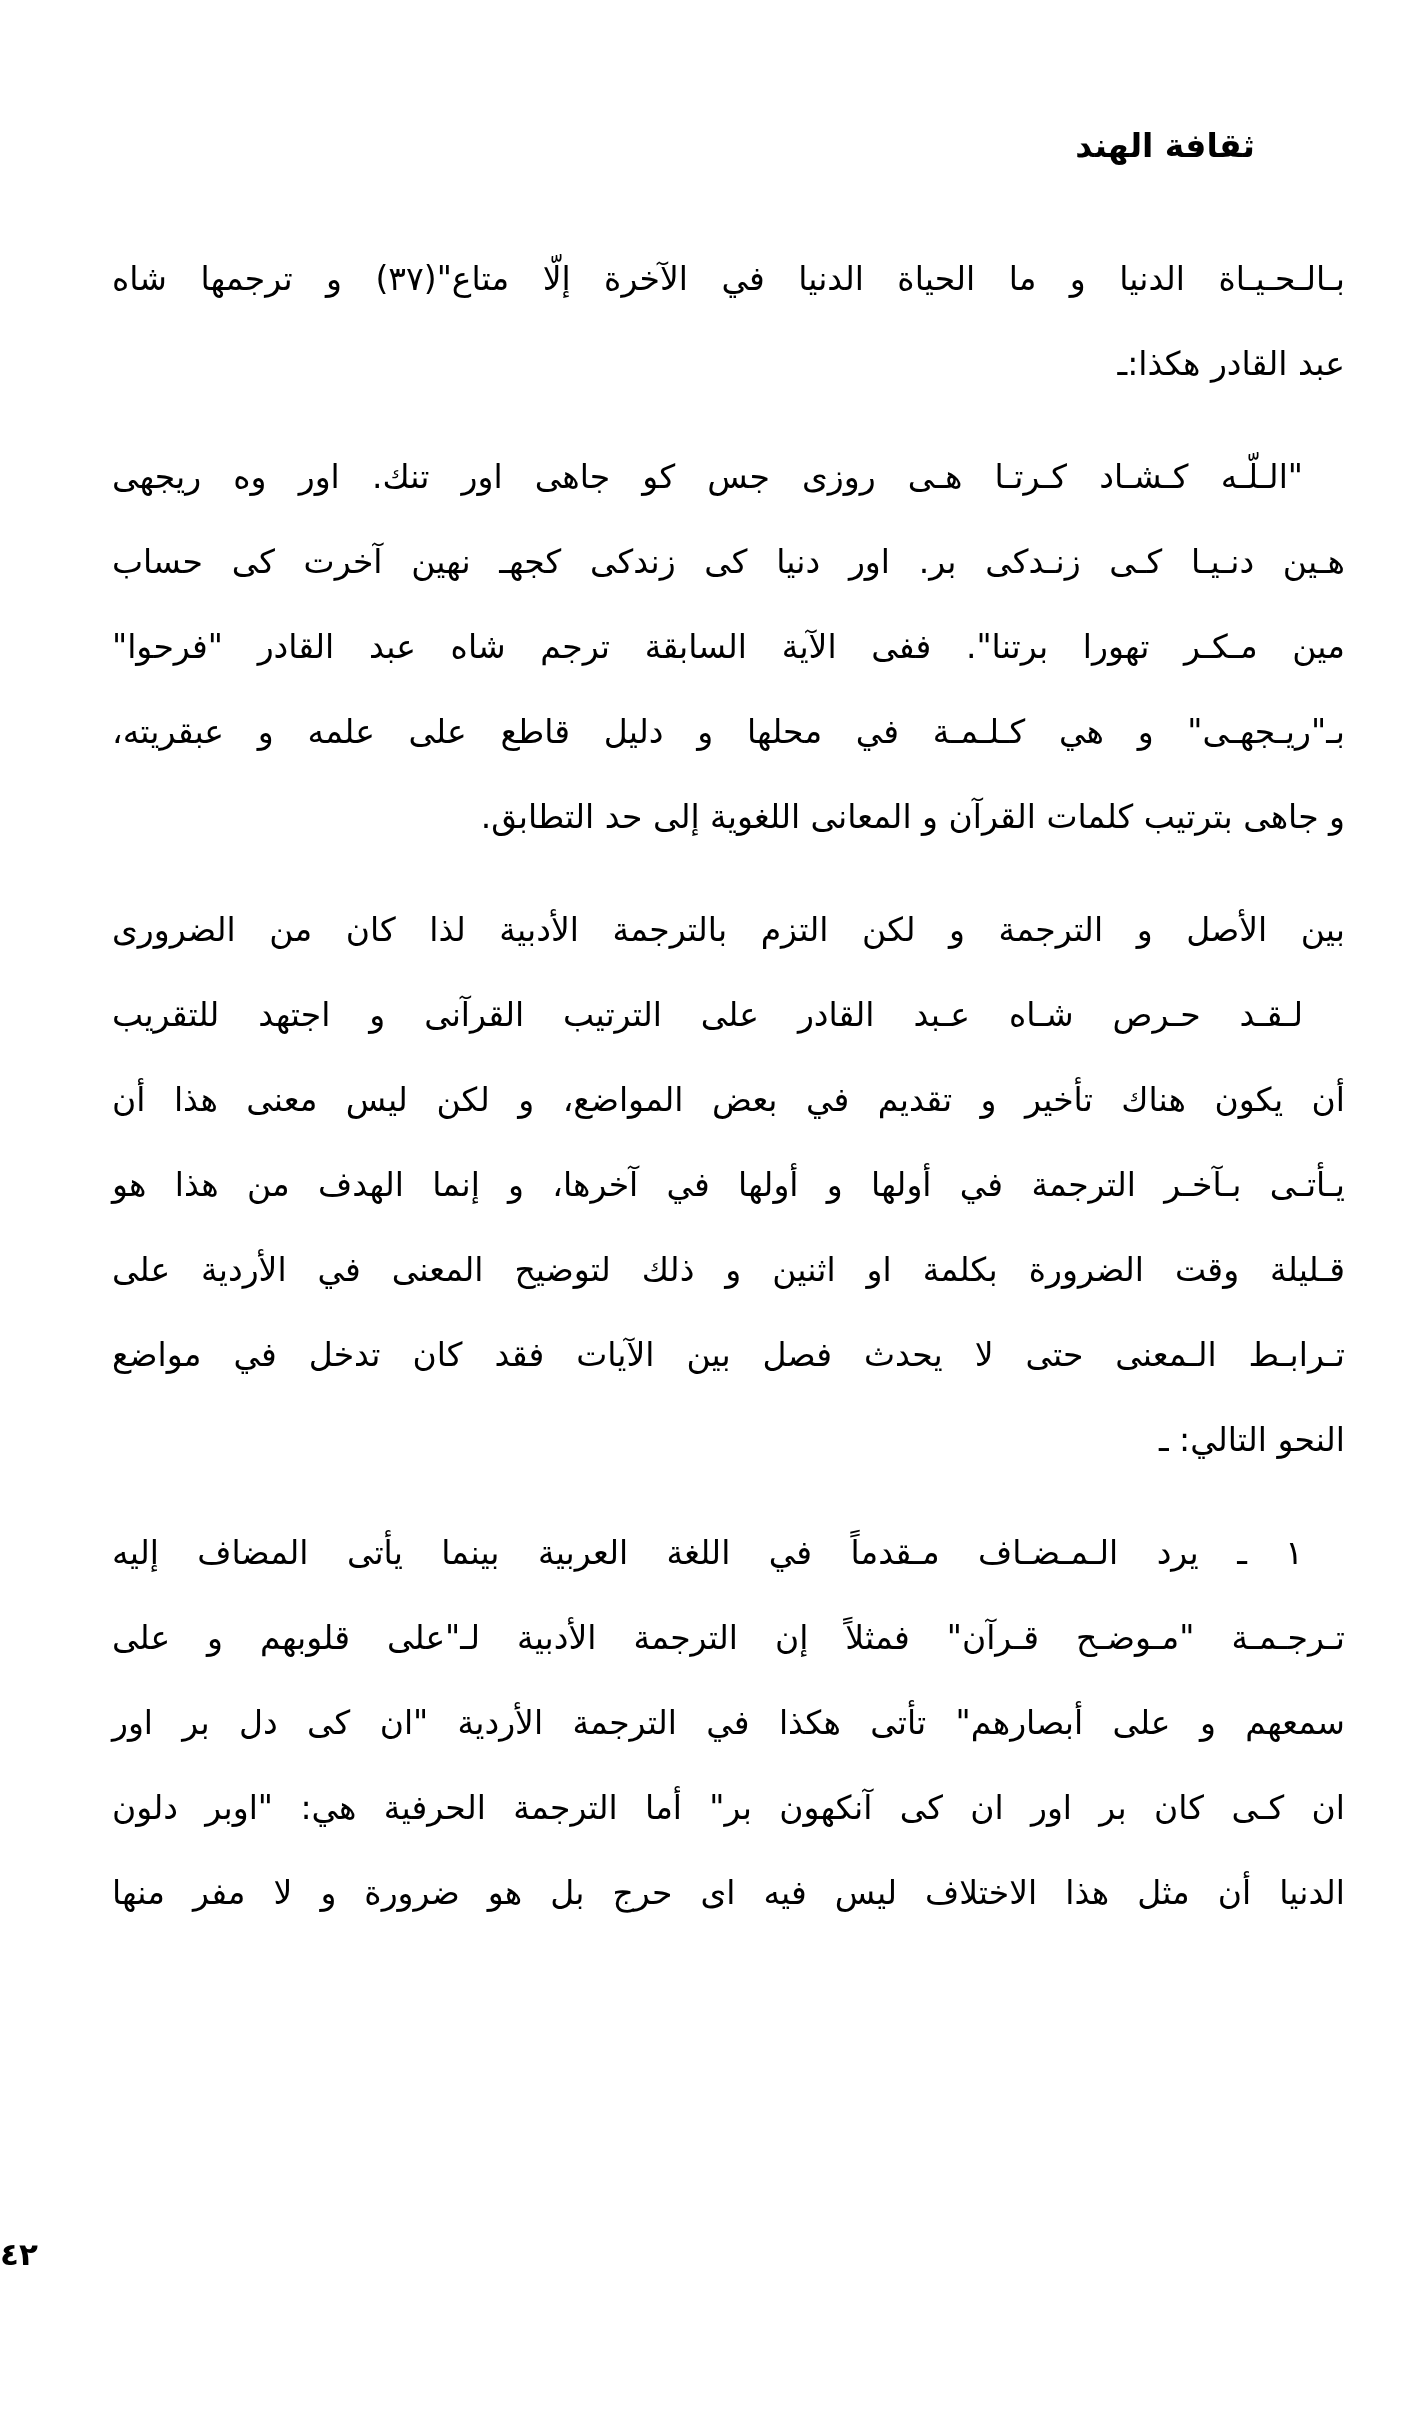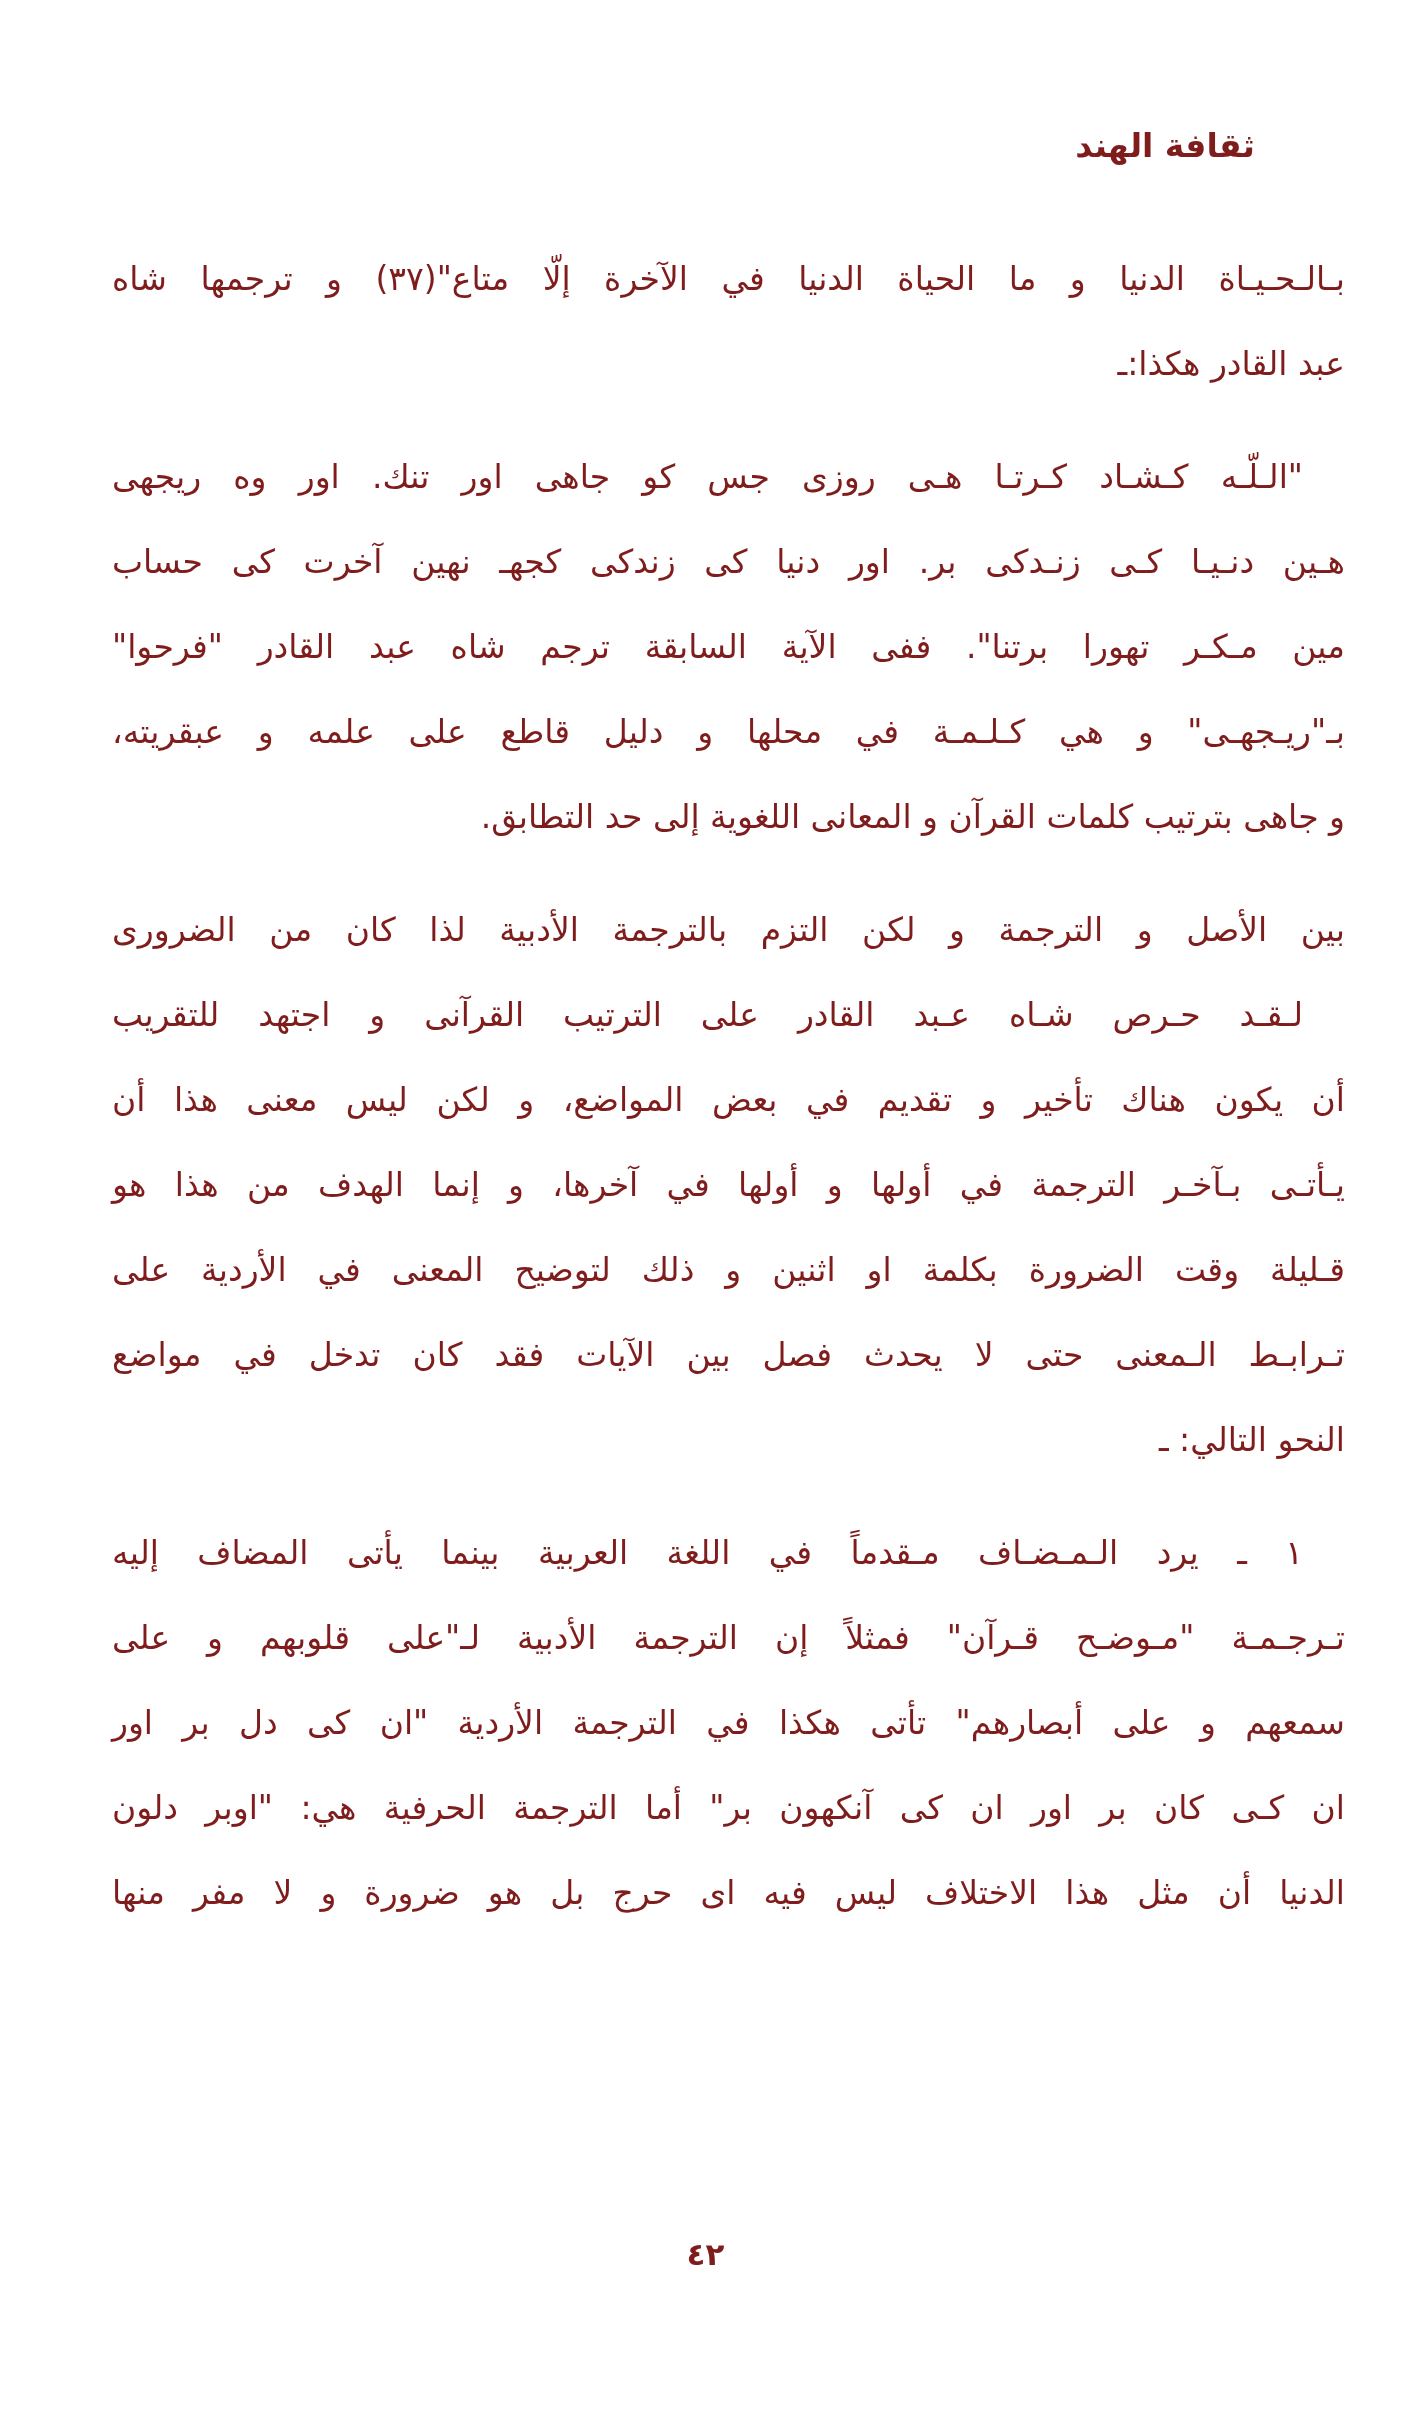--- a/index.html
+++ b/index.html
@@ -2,21 +2,21 @@
 <html lang="ar"><head>
 <meta charset="utf-8">
 <style>
   html,body { margin:0; padding:0; }
   body { background:#e8e8e8; }
   .page {
     position:relative;
     width:1411px; height:2420px;
     margin:0 auto;
     background:#ffffff;
-    color:#7f1d1d;
+    color:#000000;
     font-family:"DejaVu Sans", sans-serif;
     overflow:hidden;
   }
   .header {
     position:absolute;
     top:126px; right:156px;
     direction:rtl;
     font-size:33px;
     font-weight:bold;
     letter-spacing:-1px;
@@ -39,21 +39,21 @@
   }
   .line.right {
     text-align:left;
     text-align-last:right;
   }
   .line.indent-first { padding-right:42px; }
   .page-number {
     position:absolute;
     top:2236px; left:0;
     width:100%;
-    text-align:center;
+    text-align:left;
     font-size:31px;
     font-weight:bold;
   }
 </style>
 </head>
 <body>
 
 <div class="page">
   <div class="header">ثقافة الهند</div>
 

